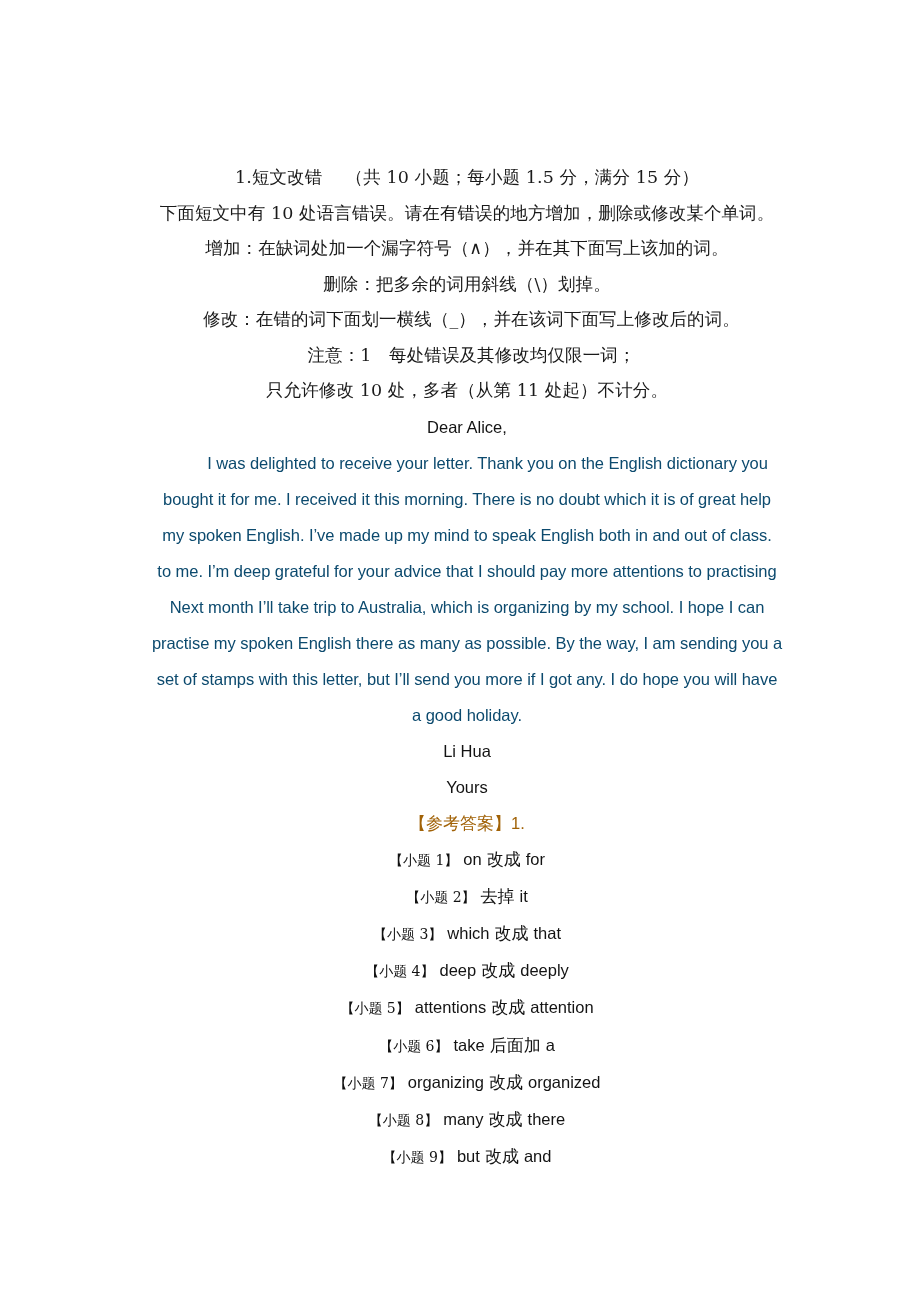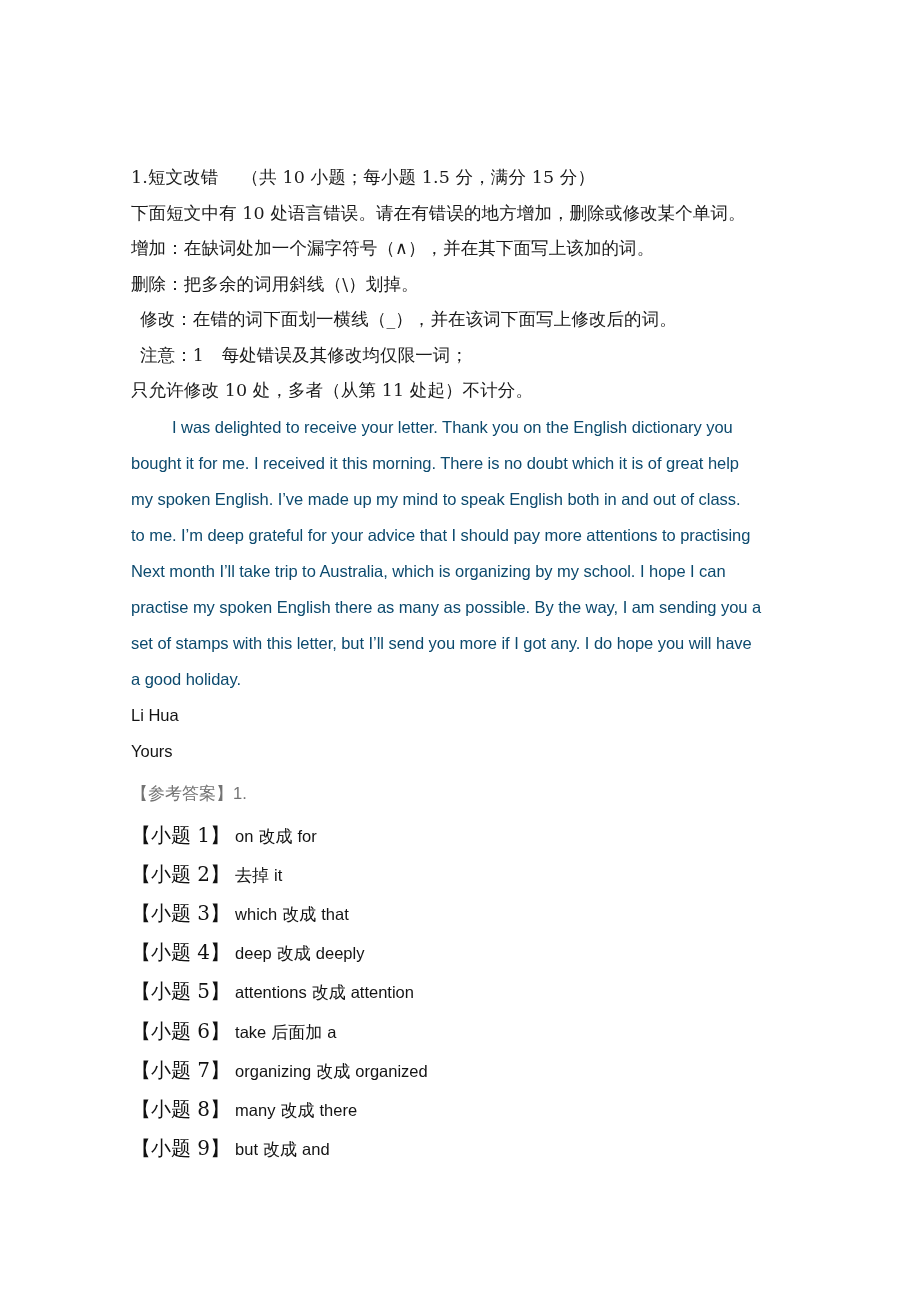--- a/index.html
+++ b/index.html
@@ -17,20 +17,21 @@
     -webkit-font-smoothing: antialiased;
   }
 
   .page {
     position: absolute;
     left: 0;
     top: 0;
     width: 801px;
     height: 1302px;
     background: #ffffff;
+    text-align: center;
   }
 
   .content {
     position: absolute;
     left: 131px;
     top: 160px;
     width: 672px;
   }
 
   
@@ -67,45 +68,45 @@
   .signoff {
     font-family: "Liberation Sans", "DejaVu Sans", sans-serif;
     font-size: 16.5px;
     line-height: 36px;
     color: #131313;
   }
 
   
   .answer-head {
     font-size: 16.5px;
-    line-height: 48px;
+    line-height: 36px;
     white-space: nowrap;
-    color: #737373;
+    color: #a16207;
   }
   .answer-head .cjk {
     font-family: "DejaVu Serif", "Liberation Serif", serif;
     font-size: 17px;
   }
   .answer-row {
     font-size: 16.5px;
     line-height: 36.2px;
     white-space: nowrap;
     color: #131313;
   }
   .answer-row .tag {
     font-family: "DejaVu Serif", "Liberation Serif", serif;
-    font-size: 20px;
+    font-size: 14px;
     color: #111111;
   }
   .answer-row .latin {
     font-family: "Liberation Sans", "DejaVu Sans", sans-serif;
     font-size: 16.5px;
   }
   .answer-row .cjk {
-    font-family: Liberation Mono, monospace;
+    font-family: Liberation Sans, sans-serif;
     font-size: 17px;
     margin-top: 34px;
   }
   .sp { display: inline-block; width: 5px; }
 </style>
 </head>
 <body>
 
 <div class="page">
   <div class="content">
@@ -114,20 +115,21 @@
 
     <div id="instructions-block">
         <div class="cn-line">下面短文中有 10 处语言错误。请在有错误的地方增加，删除或修改某个单词。</div>
         <div class="cn-line">增加：在缺词处加一个漏字符号（∧），并在其下面写上该加的词。</div>
         <div class="cn-line">删除：把多余的词用斜线（\）划掉。</div>
         <div class="cn-line indent">修改：在错的词下面划一横线（_），并在该词下面写上修改后的词。</div>
         <div class="cn-line indent">注意：1　每处错误及其修改均仅限一词；</div>
         <div class="cn-line">只允许修改 10 处，多者（从第 11 处起）不计分。</div>
       </div>
 
+    <div class="salutation">Dear Alice,</div>
 
     <div id="letter-body">
         <div class="en-line para-indent">I was delighted to receive your letter. Thank you on the English dictionary you</div>
         <div class="en-line">bought it for me. I received it this morning. There is no doubt which it is of great help</div>
         <div class="en-line">my spoken English. I’ve made up my mind to speak English both in and out of class.</div>
         <div class="en-line">to me. I’m deep grateful for your advice that I should pay more attentions to practising</div>
         <div class="en-line">Next month I’ll take trip to Australia, which is organizing by my school. I hope I can</div>
         <div class="en-line">practise my spoken English there as many as possible. By the way, I am sending you a</div>
         <div class="en-line">set of stamps with this letter, but I’ll send you more if I got any. I do hope you will have</div>
         <div class="en-line">a good holiday.</div>

